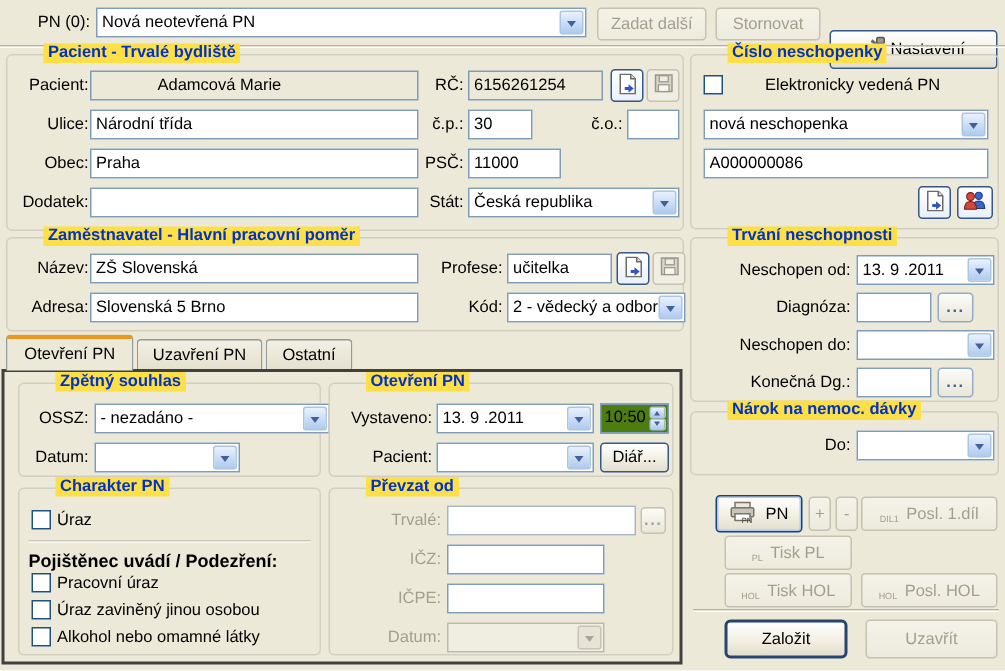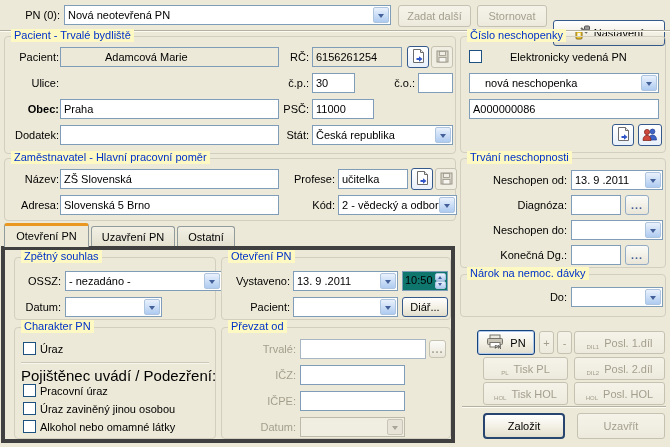--- a/index.html
+++ b/index.html
@@ -19,22 +19,22 @@
          display:flex; align-items:center; }
   .cbo .val { flex:1; padding:0 3px; white-space:nowrap; overflow:hidden; line-height:17px; }
   .arw { flex:0 0 16px; width:16px; height:16px; margin-right:1px; border:1px solid #AEC5E0;
          border-radius:2px; background:linear-gradient(180deg,#EAF1FC,#CFE0F7 45%,#AECBF0);
          display:flex; align-items:center; justify-content:center; }
   .arw i { display:block; width:0; height:0; border:3px solid transparent; border-top:4px solid #44609A; margin-top:4px; }
   .cbo.dis { background:#F0EDE1; border-color:#BDBAAB; }
   .cbo.dis .arw { background:#E7E4D7; border-color:#C8C5B6; }
   .cbo.dis .arw i { border-top-color:#A8A497; }
   .fs { position:absolute; border:1px solid #D2CFC0; border-radius:4px; }
-  .fs > .legend { position:absolute; top:-8px; left:6px; background:#fef9c3; padding:0 3px;
-                  color:#0032C8; font-weight:normal; line-height:13px; white-space:nowrap; }
+  .fs > .legend { position:absolute; top:-8px; left:24px; background:#fde047; padding:0 3px;
+                  color:#0032C8; font-weight:bold; line-height:13px; white-space:nowrap; }
   .btn { position:absolute; display:flex; align-items:center; justify-content:center; gap:4px;
          border:1px solid #36598C; border-radius:3px;
          background:linear-gradient(180deg,#FFFFFF,#F2EFE3 55%,#E2DECE);
          font-family:"Liberation Sans",sans-serif; font-size:11px; cursor:default; }
   .btn.dis { border-color:#C6C2B2; color:#A49F8D;
              background:linear-gradient(180deg,#F5F3E9,#EDEADD); }
   .btn.focus { border:1px solid #16437C; box-shadow: inset 0 0 0 1px #AFC9EC; }
   .btn.default { border:2px solid #27456E; border-radius:4px; }
   .ibtn { position:absolute; width:22px; height:22px; border:1px solid #36598C; border-radius:3px;
           background:linear-gradient(180deg,#FFFFFF,#E9F0FA);
@@ -45,34 +45,34 @@
           line-height:16px; letter-spacing:1px; }
   .dots.dis { border-color:#C6C2B2; color:#A49F8D; }
   .cb { position:absolute; width:13px; height:13px; border:1px solid #1C5180; background:#fff; }
   .cblab { position:absolute; height:14px; line-height:14px; white-space:nowrap; }
   .tab { position:absolute; top:226px; height:21px; border:1px solid #919B9C; border-bottom:none;
          border-radius:3px 3px 0 0; background:linear-gradient(180deg,#F2F0E4,#E3E0CF);
          text-align:center; line-height:20px; }
   .tab.active { top:223px; height:24px; background:#ECE9D8; border-top:3px solid #E9971E;
                 line-height:20px; z-index:3; }
   .panel { position:absolute; left:1px; top:246px; width:454px; height:197px;
-           border:4px solid #404040; background:#ECE9D8; }
+           border:2px solid #404040; background:#ECE9D8; }
   .etch { position:absolute; height:2px; border-top:1px solid #B5B1A0; border-bottom:1px solid #FCFBF4; }
   .gdiv { position:absolute; height:2px; border-top:1px solid #CBC8B8; border-bottom:1px solid #F8F7EF; }
-  .spin { position:absolute; height:20px; border:1px solid #7F9DB9; background:#0f766e; display:flex; }
+  .spin { position:absolute; height:20px; border:1px solid #7F9DB9; background:#4d7c0f; display:flex; }
   .spin .sval { flex:1; padding:0 2px; line-height:17px; }
   .spin .ud { width:14px; display:flex; flex-direction:column; margin:1px 1px 1px 0; }
   .spin .ud > div { flex:1; border:1px solid #AEC5E0; border-radius:2px;
                     background:linear-gradient(180deg,#EAF1FC,#AECBF0);
                     display:flex; align-items:center; justify-content:center; }
   .spin .ud i { display:block; width:0; height:0; border:2px solid transparent; }
   .spin .ud .up i { border-bottom:3px solid #44609A; margin-top:-1px; }
   .spin .ud .dn i { border-top:3px solid #44609A; margin-bottom:-1px; }
   .pfx { font-size:6px; position:relative; top:4px; margin-right:1px; letter-spacing:0; }
-  .small { font-size:15px; }
+  .small { font-size:12px;font-weight:bold; }
 </style>
 </head>
 <body>
 
 <div id="app">
 
   <div class="lbl" style="left:6px;top:5px;width:54px;">PN (0):</div>
   <div class="cbo" style="left:64px;top:5px;width:327px;">
     <span class="val">Nová neotevřená PN</span>
     <span class="arw">
@@ -112,25 +112,26 @@
     <div class="ibtn dis" style="left:426px;top:9px;">
       <span>
         <svg width="13" height="13" viewBox="0 0 13 13">
           <rect x="1" y="1" width="11" height="11" fill="#D9D6C9" stroke="#9B978A"></rect>
           <rect x="3.5" y="1.5" width="6" height="4" fill="#EFEDE4" stroke="#9B978A" stroke-width="0.8"></rect>
           <rect x="3" y="7.5" width="7" height="4.5" fill="#F7F6F0" stroke="#9B978A" stroke-width="0.8"></rect>
         </svg>
       </span>
     </div>
     <div class="lbl" style="left:2px;top:36px;width:52px;">Ulice:</div>
+    <input class="txt" style="left: 55px; top: 36px; width: 219px;" value="Národní třída">
     <div class="lbl" style="left:238px;top:36px;width:66px;">č.p.:</div>
     <input class="txt" style="left: 307px; top: 36px; width: 43px;" value="30">
     <div class="lbl" style="left:352px;top:36px;width:58px;">č.o.:</div>
     <input class="txt" style="left: 413px; top: 36px; width: 35px;" value="">
-    <div class="lbl" style="left:2px;top:62px;width:52px;font-weight:bold;">Obec:</div>
+    <div class="lbl" style="left:2px;top:62px;width:52px;">Obec:</div>
     <input class="txt" style="left: 55px; top: 62px; width: 219px;" value="Praha">
     <div class="lbl" style="left:238px;top:62px;width:66px;">PSČ:</div>
     <input class="txt" style="left: 307px; top: 62px; width: 62px;" value="11000">
     <div class="lbl" style="left:2px;top:88px;width:52px;">Dodatek:</div>
     <input class="txt" style="left: 55px; top: 88px; width: 219px;" value="">
     <div class="lbl" style="left:238px;top:88px;width:66px;">Stát:</div>
     <div class="cbo" style="left:307px;top:88px;width:141px;">
       <span class="val">Česká republika</span>
       <span class="arw">
           <i></i>
@@ -257,21 +258,21 @@
             <i></i>
           </span>
       </div>
     </div>
   </div>
 
   <div class="fs" style="left:460px;top:36px;width:206px;height:117px;">
     <span class="legend">Číslo neschopenky</span>
     <span class="cb" style="left:8px;top:13px;"></span>
     <span class="cblab" style="left:25px;top:13px;margin-left:24px;">Elektronicky vedená PN</span>
-    <div class="cbo" style="left:8px;top:36px;width:190px;padding-left:12px;">
+    <div class="cbo" style="left:8px;top:36px;width:190px;">
       <span class="val">nová neschopenka</span>
       <span class="arw">
           <i></i>
         </span>
     </div>
     <input class="txt" style="left: 8px; top: 62px; width: 190px;" value="A000000086">
     <div class="ibtn" style="left:151px;top:87px;">
       <span>
         <svg width="13" height="14" viewBox="0 0 13 14">
           <path d="M1.5 .5h7l3 3v10h-10z" fill="#FFFFFF" stroke="#6B6B6B"></path>
@@ -341,24 +342,20 @@
   <div class="btn dis" style="left:539px;top:331px;width:15px;height:23px;">+</div>
   <div class="btn dis" style="left:557px;top:331px;width:15px;height:23px;">-</div>
   <div class="btn dis" style="left:574px;top:331px;width:91px;height:23px;">
     <span class="pfx">DIL1</span>
     <span>Posl. 1.díl</span>
   </div>
   <div class="btn dis" style="left:483px;top:357px;width:85px;height:23px;">
     <span class="pfx">PL</span>
     <span>Tisk PL</span>
   </div>
-  <div class="btn dis" style="left:574px;top:357px;width:91px;height:23px;">
-    <span class="pfx">DIL2</span>
-    <span>Posl. 2.díl</span>
-  </div>
   <div class="btn dis" style="left:483px;top:382px;width:85px;height:23px;">
     <span class="pfx">HOL</span>
     <span>Tisk HOL</span>
   </div>
   <div class="btn dis" style="left:574px;top:382px;width:91px;height:23px;">
     <span class="pfx">HOL</span>
     <span>Posl. HOL</span>
   </div>
   <div class="etch" style="left:462px;top:406px;width:204px;"></div>
   <div class="btn default" style="left:483px;top:413px;width:82px;height:26px;">Založit</div>

